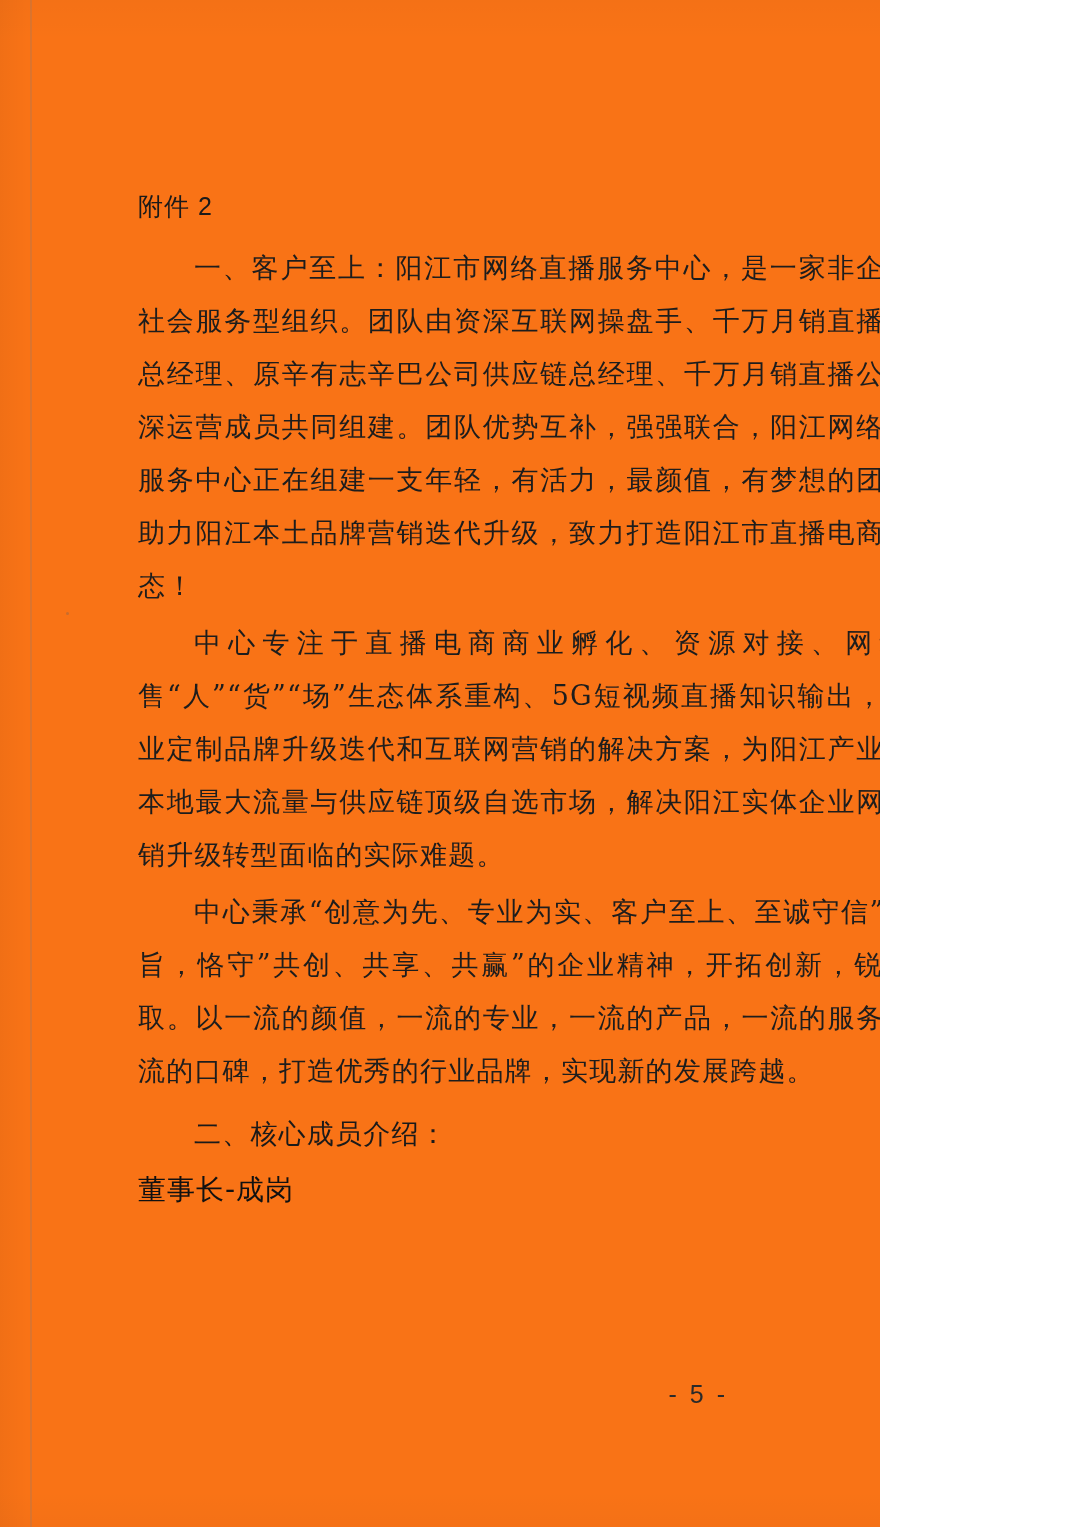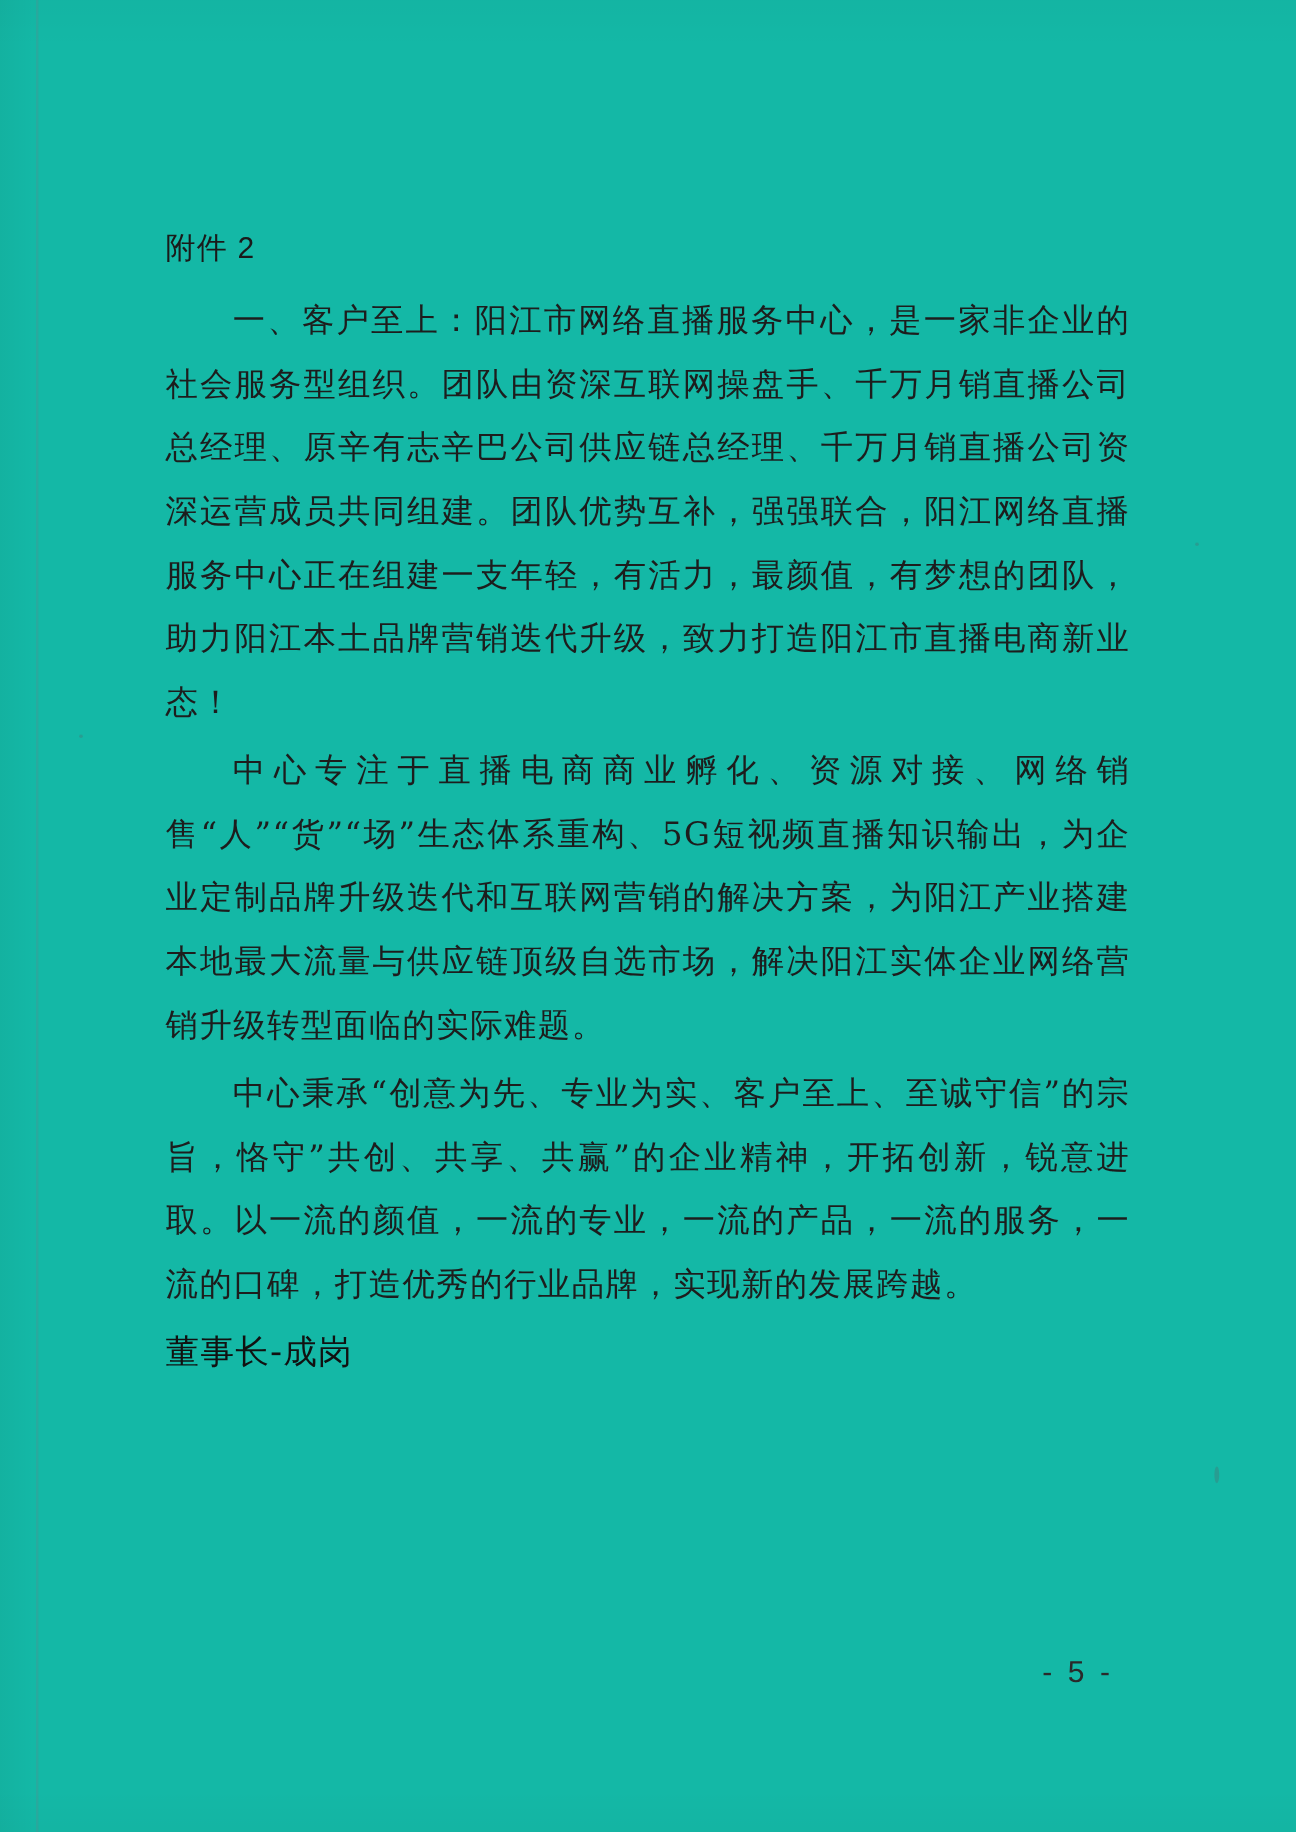--- a/index.html
+++ b/index.html
@@ -2,23 +2,23 @@
 <html><head>
 <meta charset="utf-8">
 <style>
   html, body {
     margin: 0;
     padding: 0;
     background: #ffffff;
   }
   .page {
     position: relative;
-    width: 1080px;
+    width: 880px;
     height: 1527px;
-    background: #14b8a6;
+    background: #f97316;
     overflow: hidden;
     font-family: "Liberation Serif", "DejaVu Serif", serif;
     color: #1c1c1c;
   }
   
   .scan-tint {
     position: absolute;
     inset: 0;
     background:
       linear-gradient(90deg, rgba(0,0,0,0.035) 0px, rgba(0,0,0,0.0) 28px),
@@ -125,20 +125,21 @@
 
     <p class="attachment-label">附件 2</p>
 
 
     <p class="body-para">一、客户至上：阳江市网络直播服务中心，是一家非企业的社会服务型组织。团队由资深互联网操盘手、千万月销直播公司总经理、原辛有志辛巴公司供应链总经理、千万月销直播公司资深运营成员共同组建。团队优势互补，强强联合，阳江网络直播服务中心正在组建一支年轻，有活力，最颜值，有梦想的团队，助力阳江本土品牌营销迭代升级，致力打造阳江市直播电商新业态！</p>
 
     <p class="body-para">中心专注于直播电商商业孵化、资源对接、网络销售“人”“货”“场”生态体系重构、5G短视频直播知识输出，为企业定制品牌升级迭代和互联网营销的解决方案，为阳江产业搭建本地最大流量与供应链顶级自选市场，解决阳江实体企业网络营销升级转型面临的实际难题。</p>
 
     <p class="body-para">中心秉承“创意为先、专业为实、客户至上、至诚守信”的宗旨，恪守”共创、共享、共赢”的企业精神，开拓创新，锐意进取。以一流的颜值，一流的专业，一流的产品，一流的服务，一流的口碑，打造优秀的行业品牌，实现新的发展跨越。</p>
 
+    <p class="section-heading">二、核心成员介绍：</p>
 
     <p class="member-heading">董事长-成岗</p>
 
   </div>
 
   <div class="page-number">- 5 -</div>
 
 </div>
 
 </body></html>

